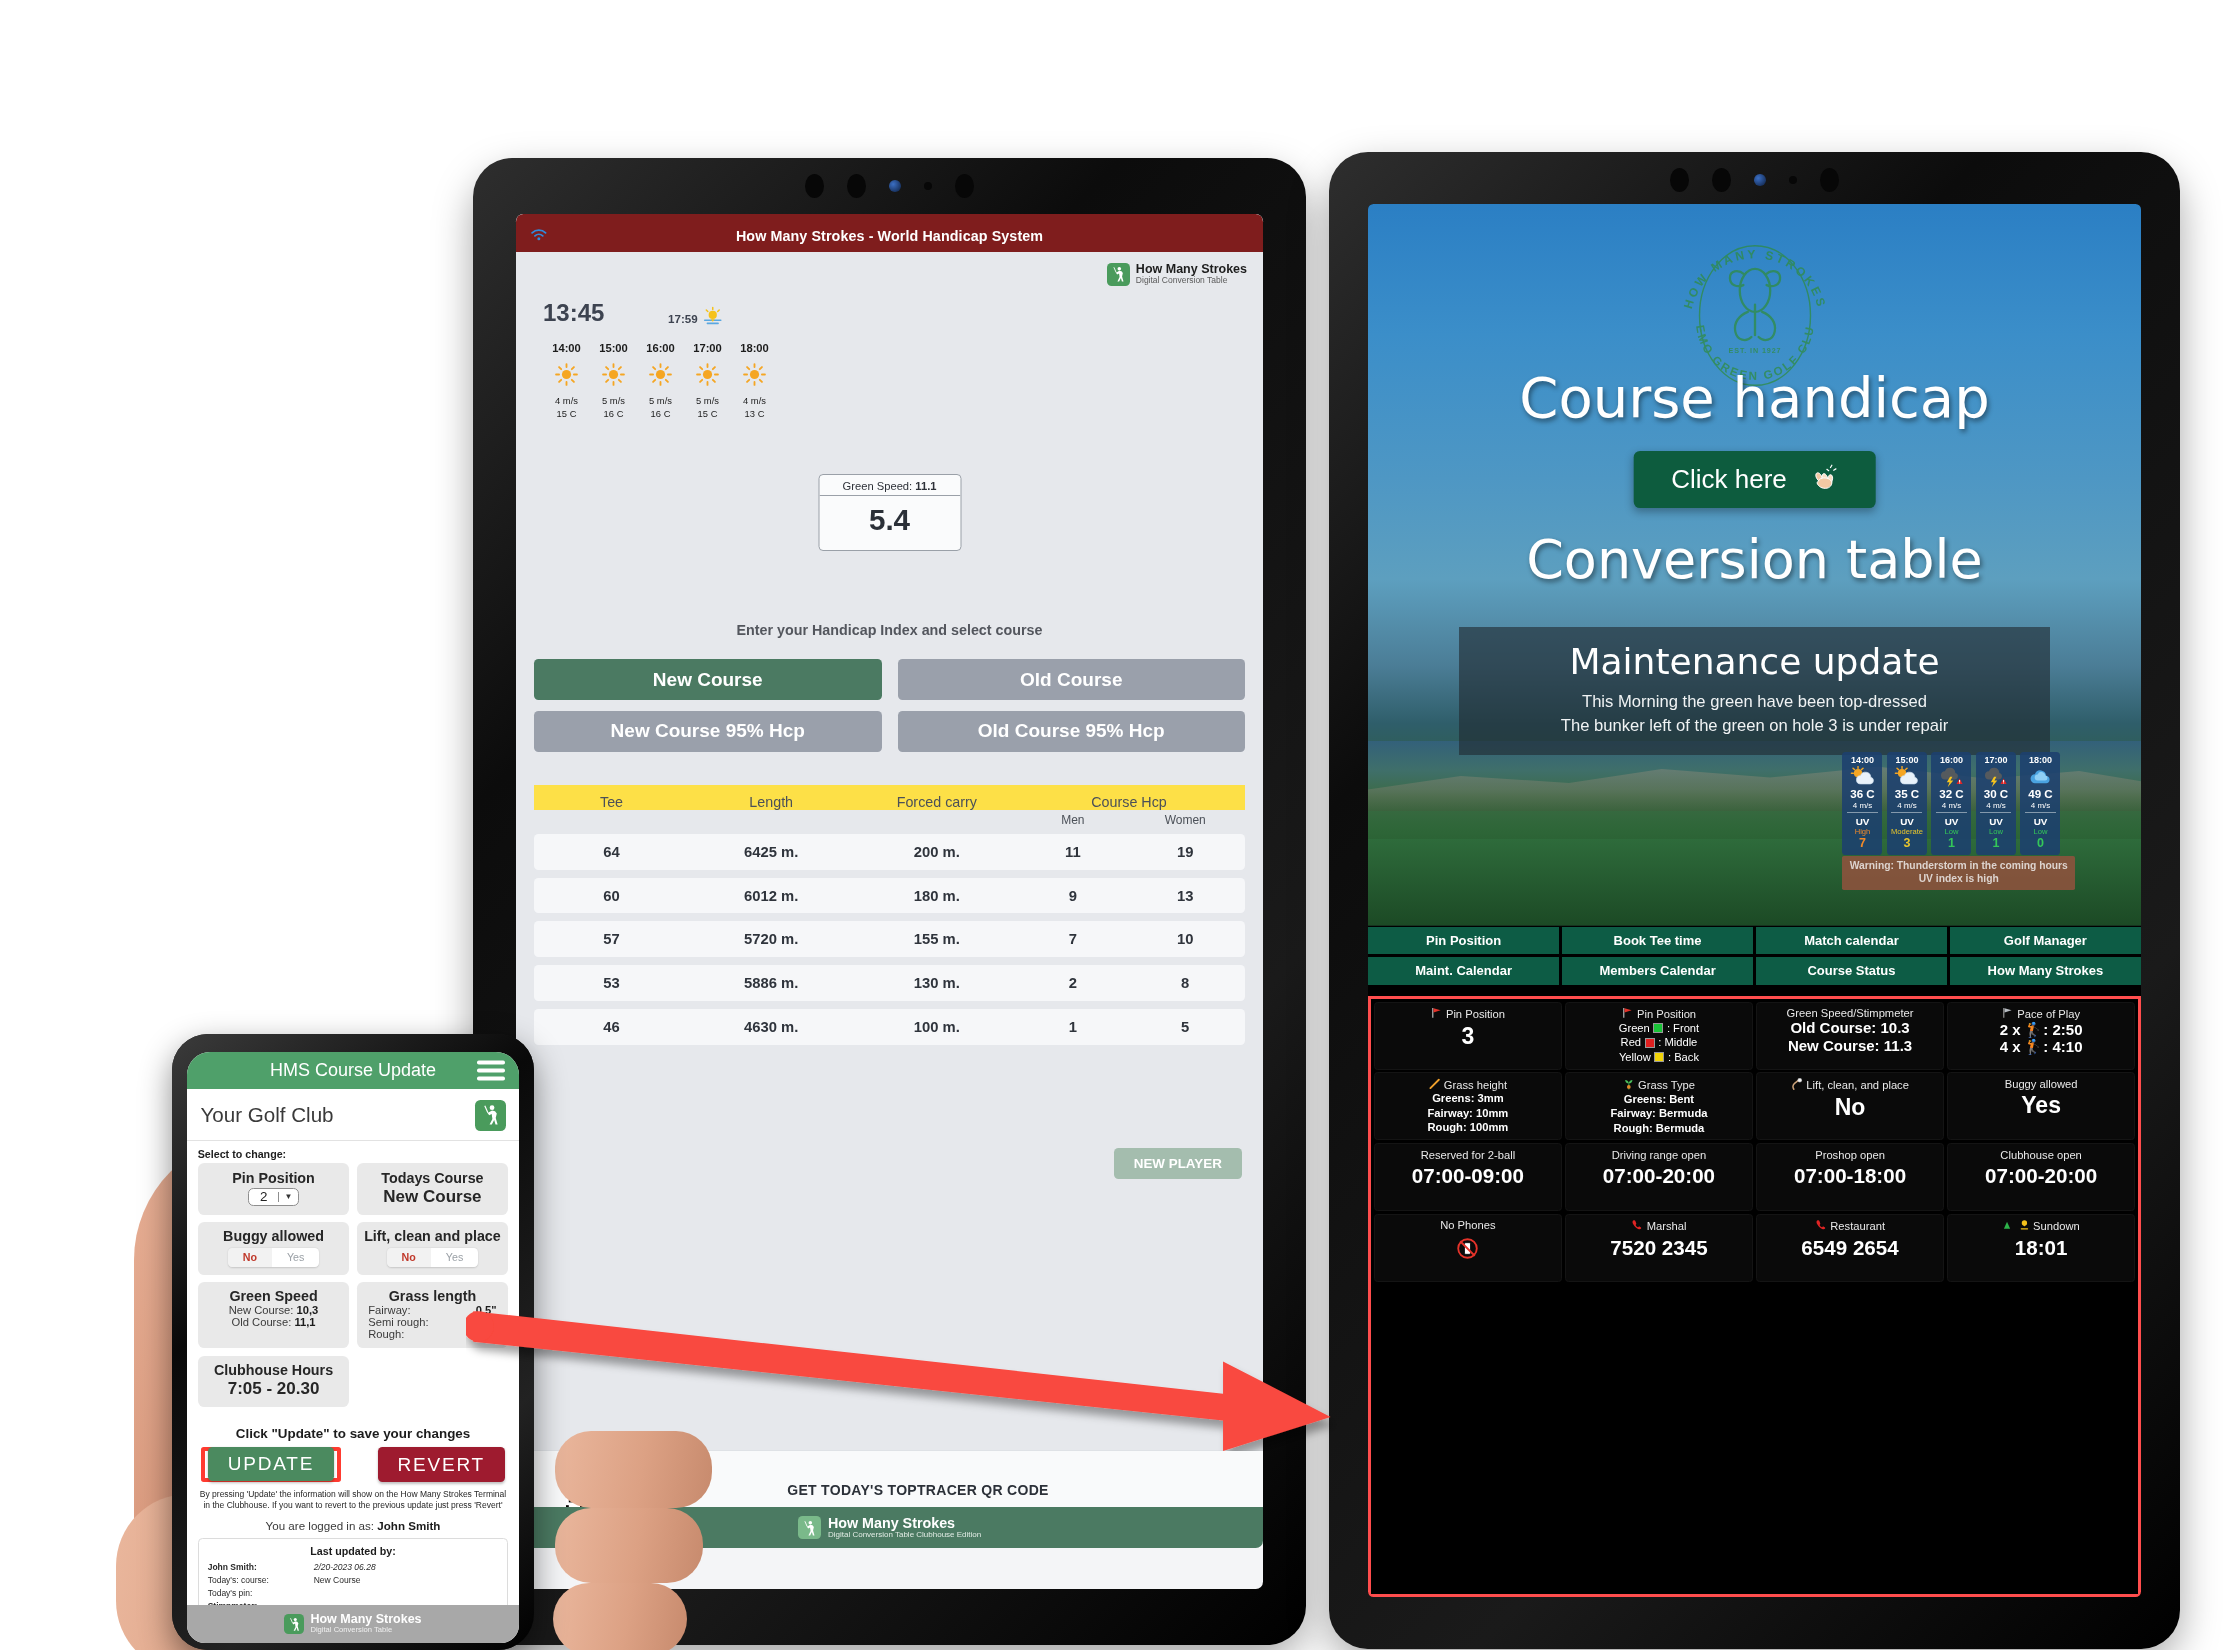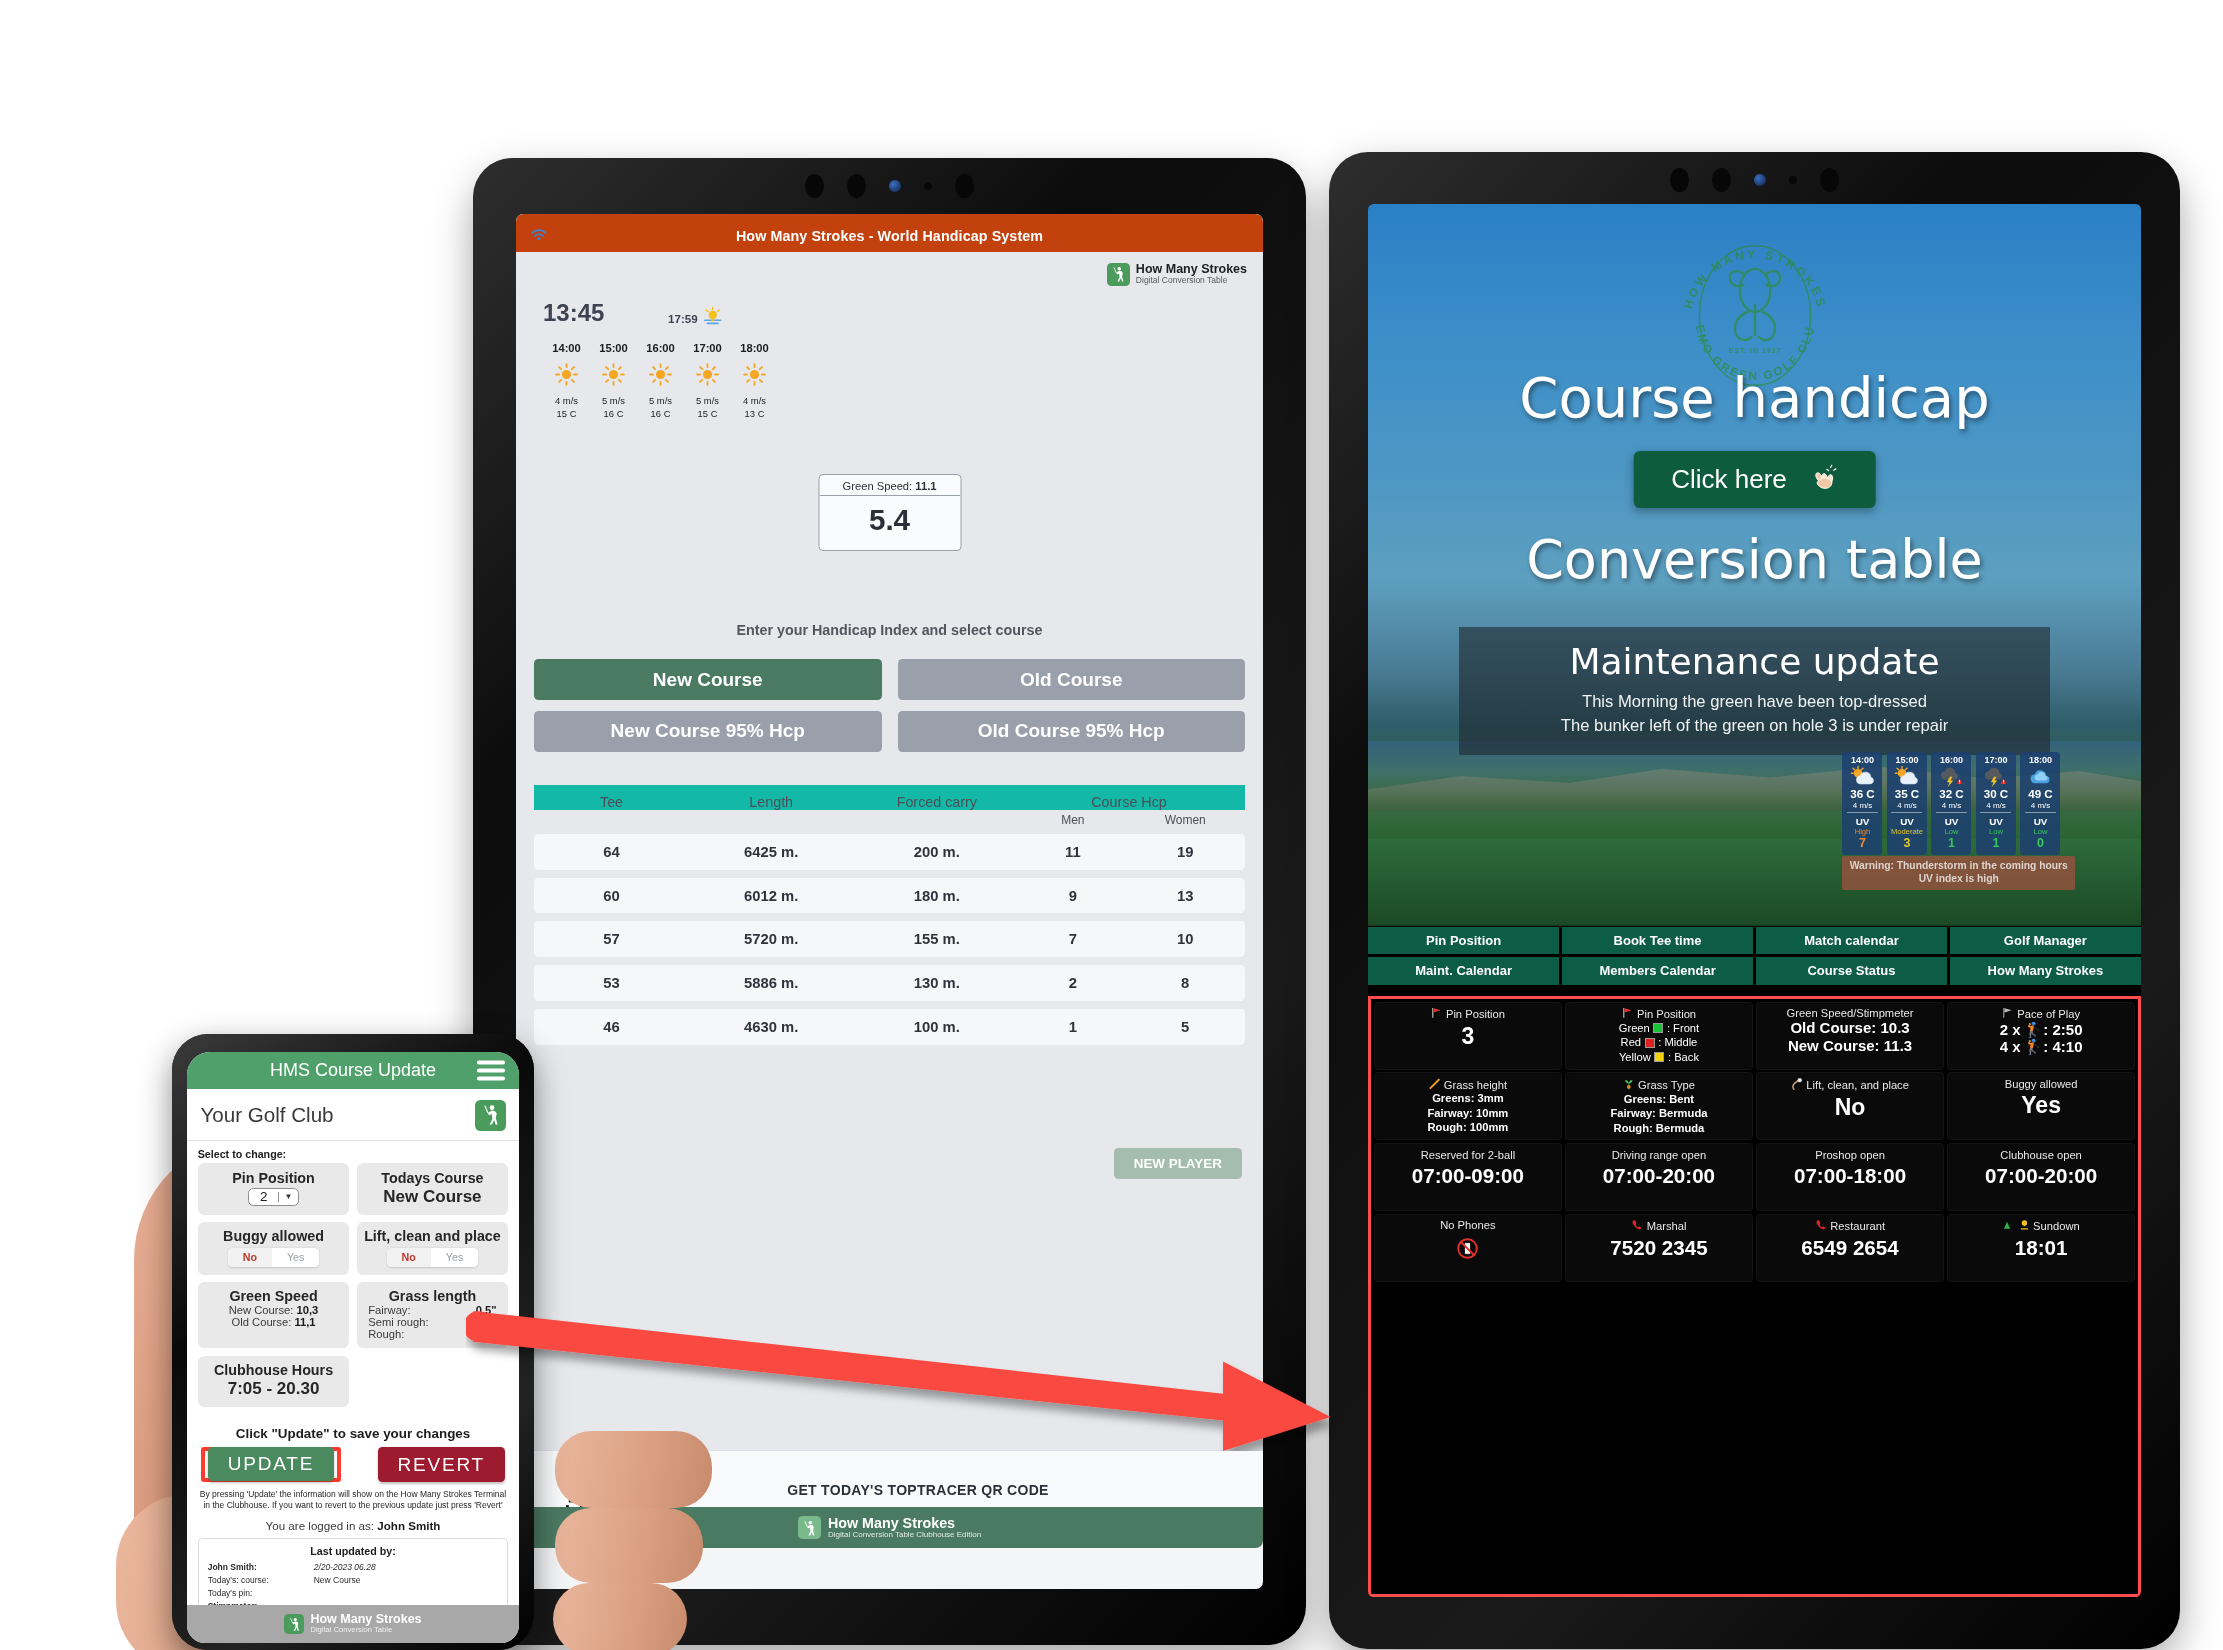--- a/index.html
+++ b/index.html
@@ -20,21 +20,21 @@
 
   
   #tabletA { left:473px; top:158px; width:833px; height:1487px; border-radius:47px; }
   #tabletA .screen { left:43px; top:56px; right:43px; bottom:56px; border-radius:7.2px; background:#f4f5f7; }
   .cam-strip { position:absolute; left:0; right:0; top:0; height:56px; display:flex;
                align-items:center; justify-content:center; gap:23px; }
   .cam { width:19px; height:24px; border-radius:50%; background:#070707; }
   .cam.sm { width:8px; height:8px; }
   .cam.led { width:11.6px; height:11.6px; background:radial-gradient(circle at 35% 35%,#3b6fc4,#0c1d3d); }
 
-  .tA-header { height:44px; background:#c2410c; color:#fff; display:flex; align-items:center;
+  .tA-header { height:44px; background:#7f1d1d; color:#fff; display:flex; align-items:center;
                justify-content:center; position:relative; border-radius:7.2px 7.2px 0 0; }
   .tA-header .ttl { font-size:14.3px; font-weight:bold; letter-spacing:0.1px; }
   .wifi { position:absolute; left:12.5px; top:50%; transform:translateY(-50%); }
 
   .tA-body { position:absolute; left:0; right:0; top:38px; bottom:41px; background:#e6e8ec; }
   .tA-logo { position:absolute; right:16px; top:10.7px; display:flex; align-items:center; gap:6.3px; }
   .logo-sq { width:23px; height:23px; border-radius:4.5px; background:#4a9b5c;
              display:flex; align-items:center; justify-content:center; }
   .logo-txt .l1 { font-size:12.5px; font-weight:bold; color:#1d1d1d; line-height:1.03; }
   .logo-txt .l2 { font-size:8.5px; color:#5a5a5a; line-height:1.1; }
@@ -61,21 +61,21 @@
               font-size:14.3px; font-weight:bold; color:#53565d; }
 
   .cbtns { position:absolute; left:18px; right:18px; top:407px; display:grid;
            grid-template-columns:1fr 1fr; gap:10.7px 16px; }
   .cbtn { height:41px; border-radius:4.5px; display:flex; align-items:center; justify-content:center;
           color:#fff; font-size:19px; font-weight:bold; background:#9aa0ab; }
   .cbtn.active { background:#4b7a62; }
 
   .tbl { position:absolute; left:18px; right:18px; top:533px; }
   .thead { display:grid; grid-template-columns:1.25fr 1.45fr 1.35fr .95fr .95fr;
-           padding:9px 3.6px 0; background:#14b8a6; }
+           padding:9px 3.6px 0; background:#fde047; }
   .thead .th { font-size:14.3px; color:#4b5058; text-align:center; }
   .tsub { display:grid; grid-template-columns:1.25fr 1.45fr 1.35fr .95fr .95fr; padding:2.7px 3.6px 7.2px; }
   .tsub div { font-size:12px; color:#4b5058; text-align:center; }
   .trow { display:grid; grid-template-columns:1.25fr 1.45fr 1.35fr .95fr .95fr;
           background:#f6f7f9; border-radius:4.5px; margin-bottom:8px; padding:9.9px 3.6px; }
   .trow div { font-size:14.8px; font-weight:bold; color:#2f343c; text-align:center; }
 
   .newplayer { position:absolute; right:21.5px; top:896px; background:#a4bdae; color:#fff;
                font-size:13.4px; font-weight:bold; padding:8px 19.7px; border-radius:4.5px; }
 

